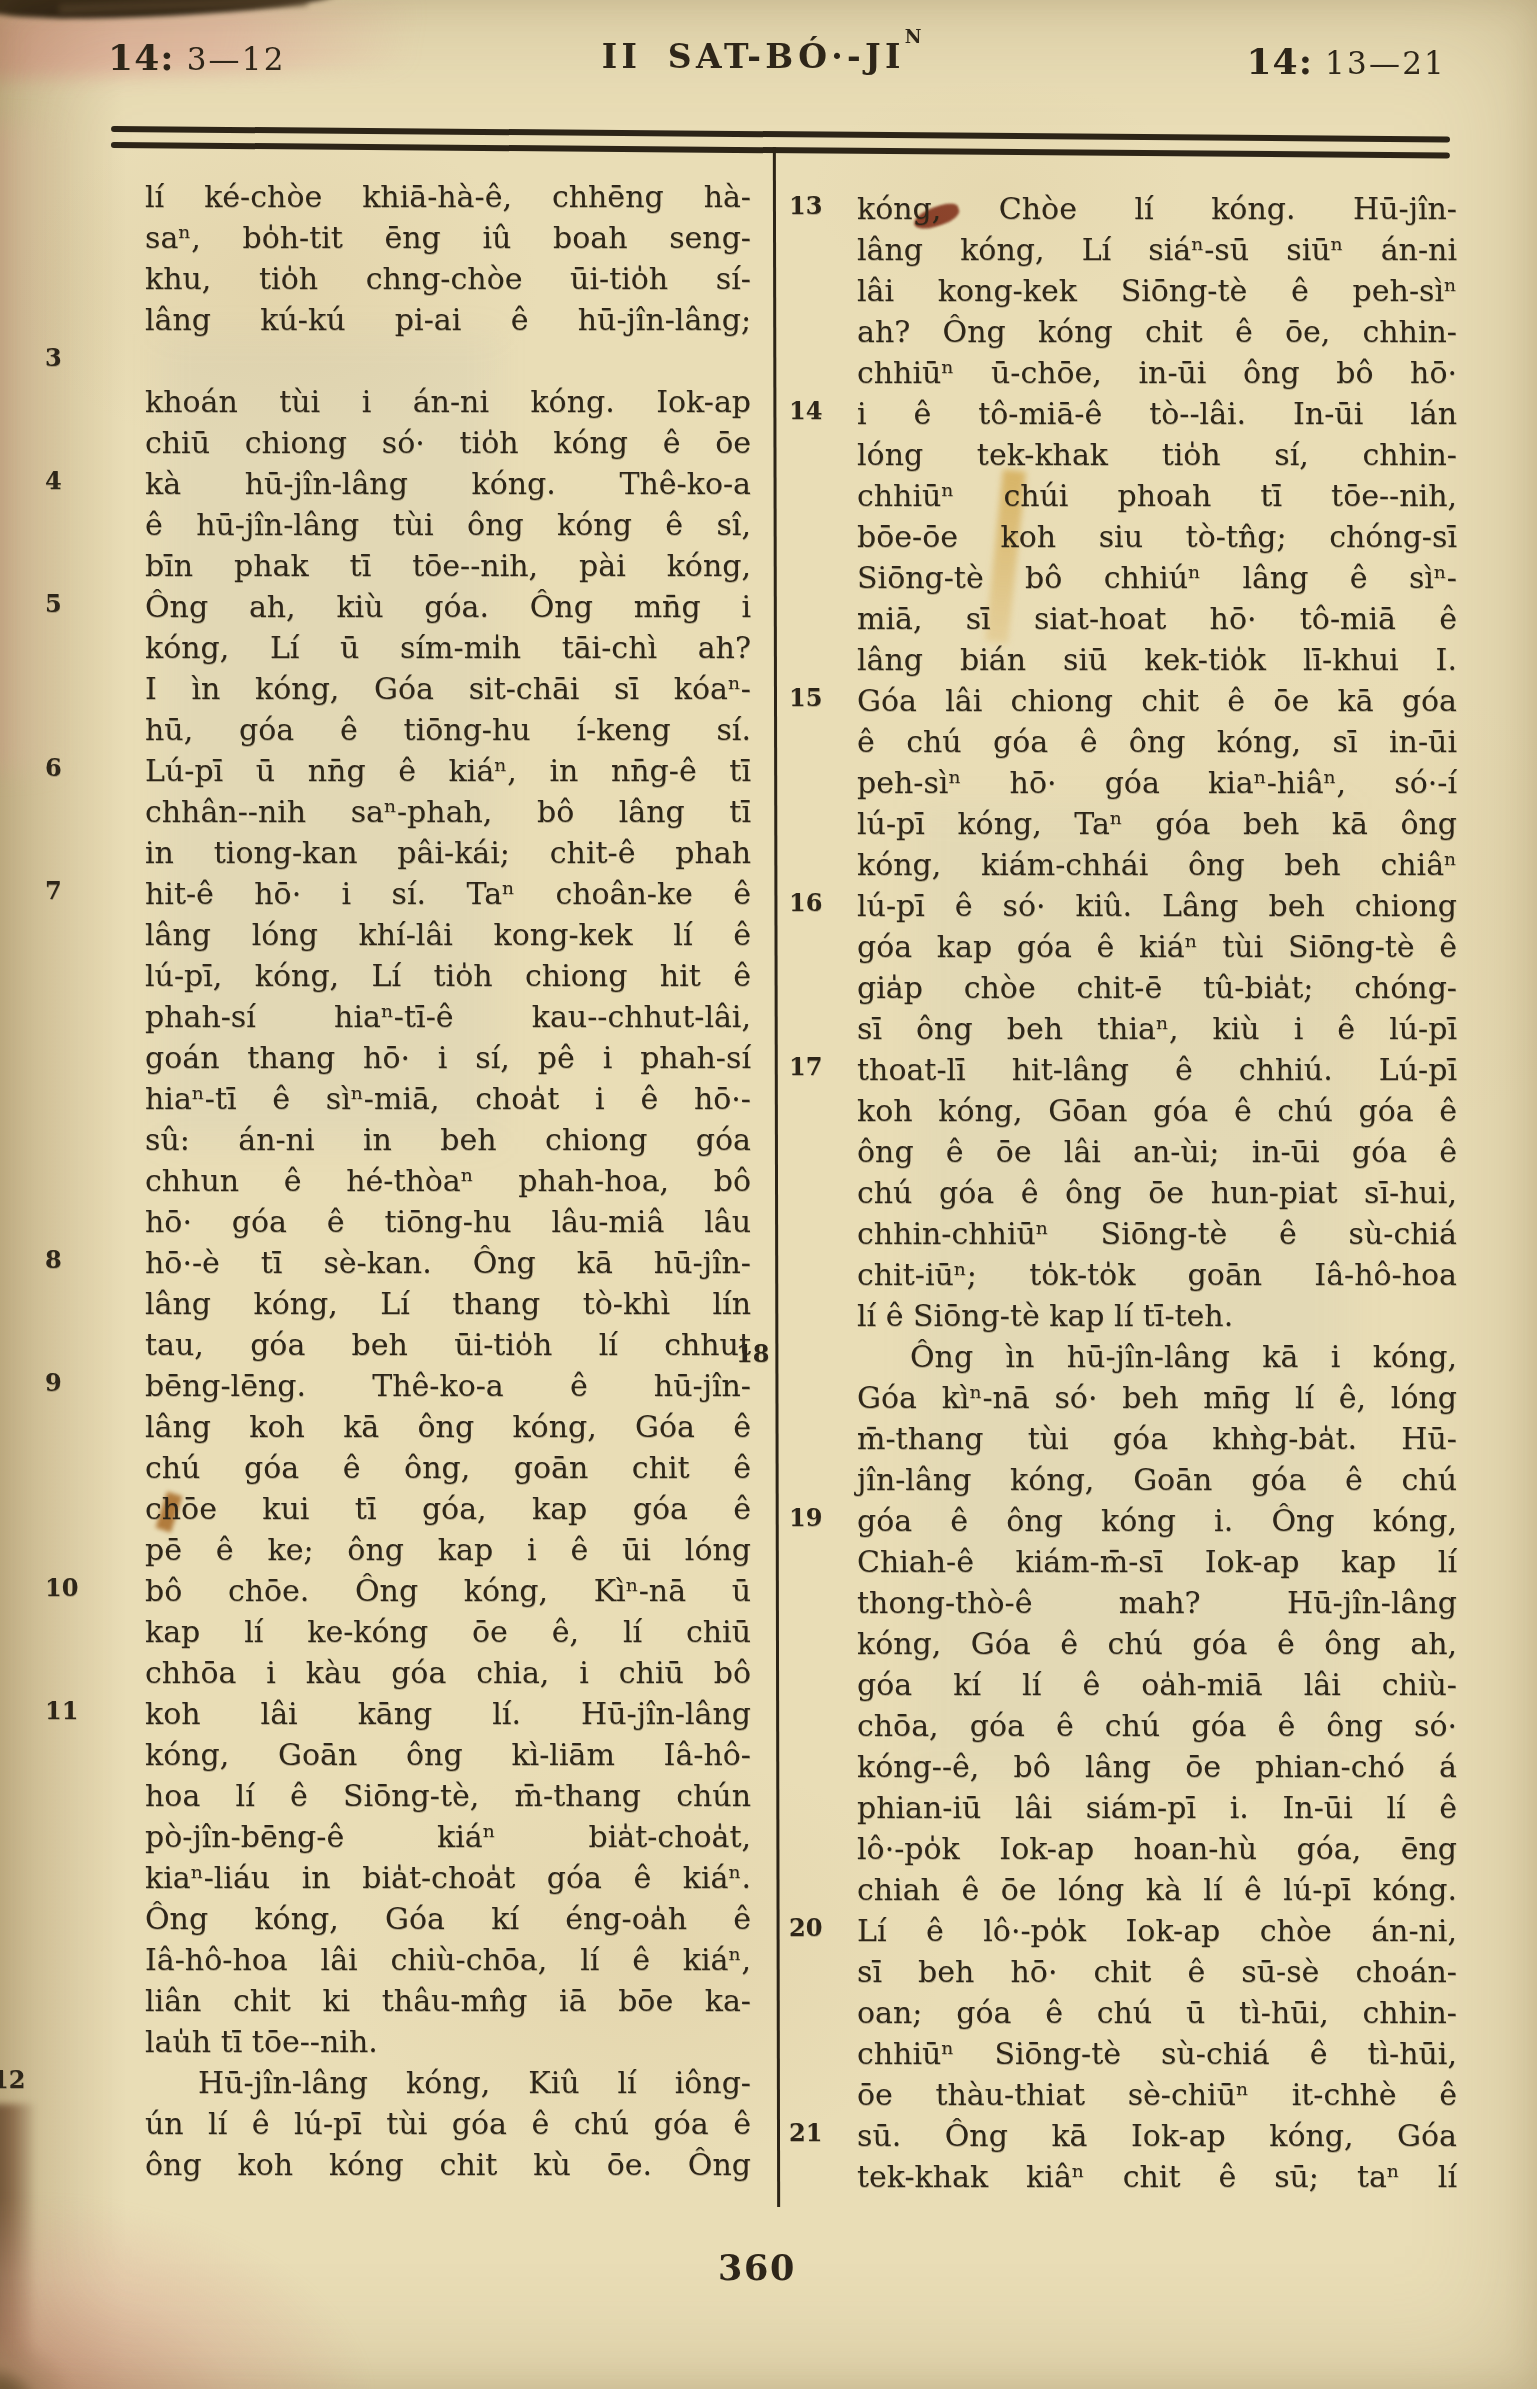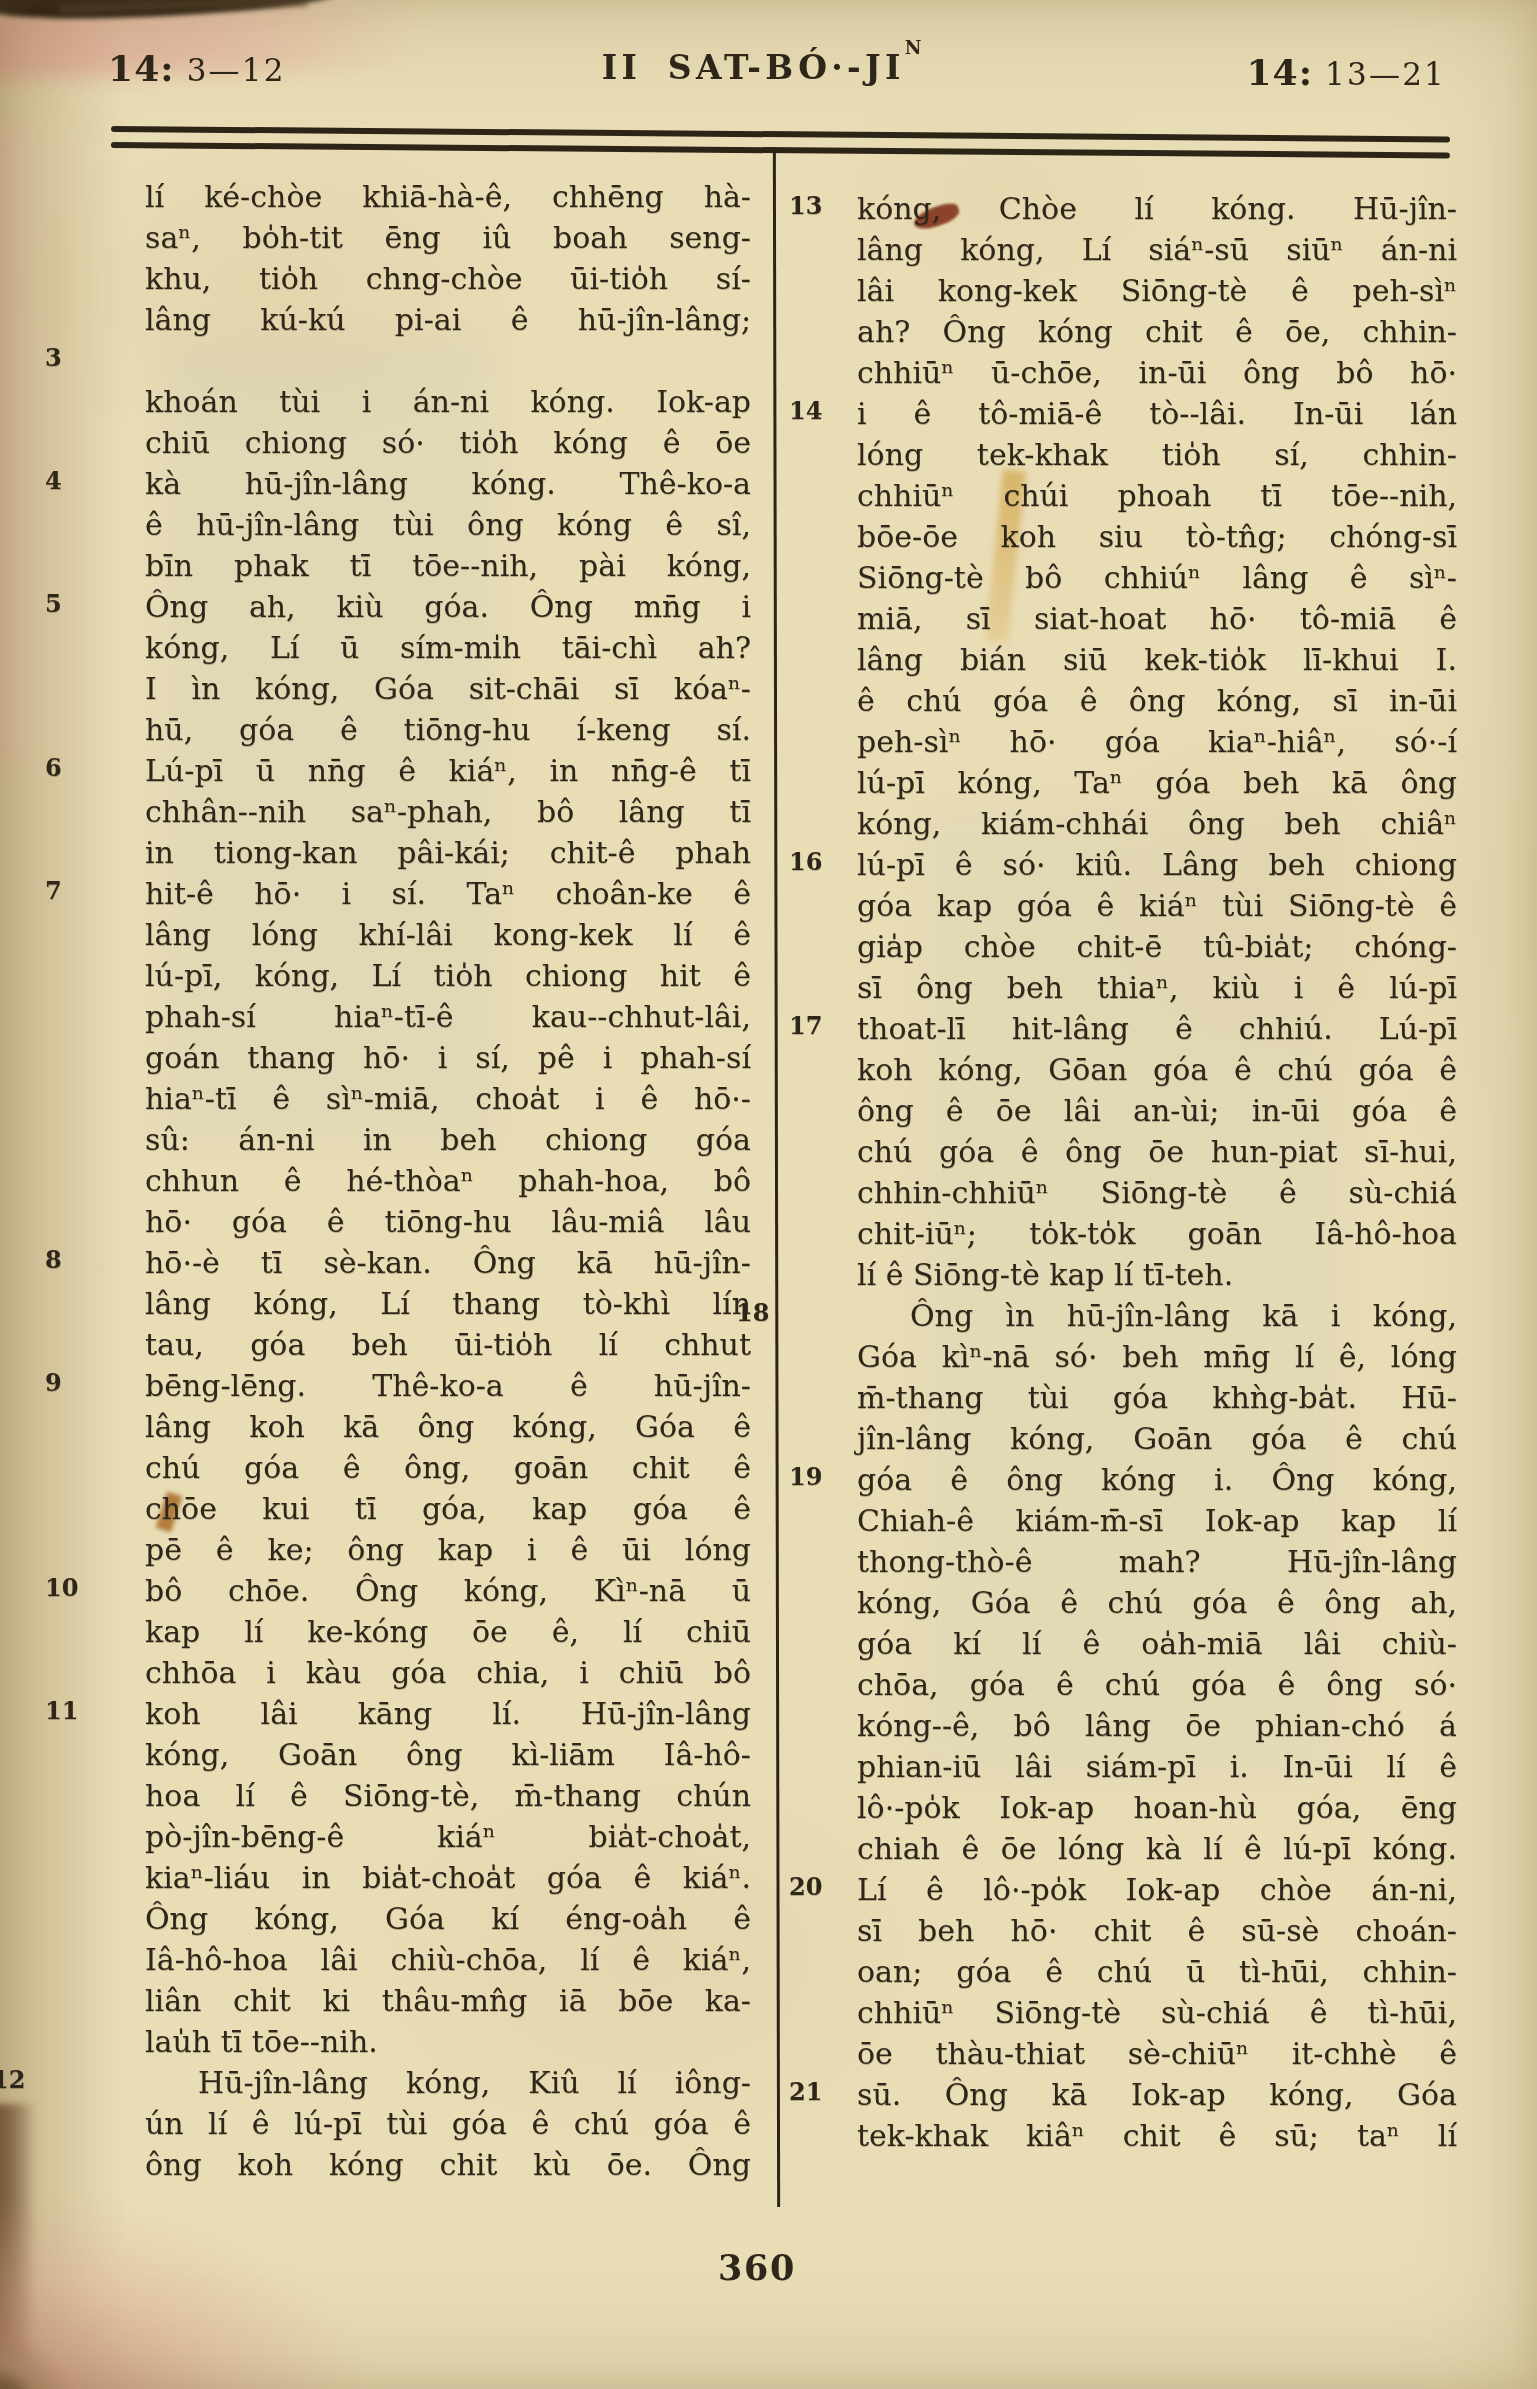--- a/index.html
+++ b/index.html
@@ -53,21 +53,21 @@
      background:linear-gradient(to bottom, rgba(214,176,94,.9), rgba(222,190,120,.45));
      transform:rotate(6deg);filter:blur(3.2px);z-index:2;}
   .stain-red{left:913px;top:207px;width:47px;height:19.4px;background:#7d2b17;
      border-radius:60% 40% 50% 50%;transform:rotate(-18deg);filter:blur(1.1px);opacity:.9;z-index:2;}
   .stain-brown{left:161px;top:1493px;width:16px;height:38px;background:#a4641f;
      transform:rotate(18deg);filter:blur(2.2px);opacity:.8;z-index:2;}
   .ghost1{left:162px;top:334px;width:334px;height:809px;background:rgba(150,170,175,.08);filter:blur(16px);z-index:1;}
   .ghost2{left:917px;top:809px;width:431px;height:971px;background:rgba(150,170,175,.07);filter:blur(18.3px);z-index:1;}
 
   
-  .header{position:absolute;top:47px;left:0;width:100%;height:52px;font-size:31px;z-index:10;}
+  .header{position:absolute;top:36px;left:0;width:100%;height:52px;font-size:31px;z-index:10;}
   .ref{position:absolute;top:0;white-space:nowrap;}
   .ref b{font-size:36px;font-weight:700;letter-spacing:1.1px;}
   .ref span{margin-left:12px;letter-spacing:2.2px;}
   .ref-left{left:108px;}
   .ref-right{right:91px;top:4.3px;}
   .title{position:absolute;left:50%;transform:translateX(-52%);top:1.1px;
      font-size:33px;font-weight:600;letter-spacing:4.3px;word-spacing:10.8px;white-space:nowrap;}
   .title sup{font-size:18.3px;position:relative;top:-13px;letter-spacing:1.1px;}
 
   .rules{position:absolute;left:111px;top:126px;width:1339px;
@@ -246,20 +246,21 @@
       <div class="line"><span class="txt">chhiūⁿ chúi phoah tī tōe--nih,</span></div>
 
       <div class="line"><span class="txt">bōe-ōe koh siu tò-tn̂g; chóng-sī</span></div>
 
       <div class="line"><span class="txt">Siōng-tè bô chhiúⁿ lâng ê sìⁿ-</span></div>
 
       <div class="line"><span class="txt">miā, sī siat-hoat hō· tô-miā ê</span></div>
 
       <div class="line"><span class="txt">lâng bián siū kek-tio̍k lī-khui I.</span></div>
 
+      <div class="line"><span class="vnum">15</span><span class="txt">Góa lâi chiong chit ê ōe kā góa</span></div>
 
       <div class="line"><span class="txt">ê chú góa ê ông kóng, sī in-ūi</span></div>
 
       <div class="line"><span class="txt">peh-sìⁿ hō· góa kiaⁿ-hiâⁿ, só·-í</span></div>
 
       <div class="line"><span class="txt">lú-pī kóng, Taⁿ góa beh kā ông</span></div>
 
       <div class="line"><span class="txt">kóng, kiám-chhái ông beh chiâⁿ</span></div>
 
       <div class="line"><span class="vnum">16</span><span class="txt">lú-pī ê só· kiû. Lâng beh chiong</span></div>

